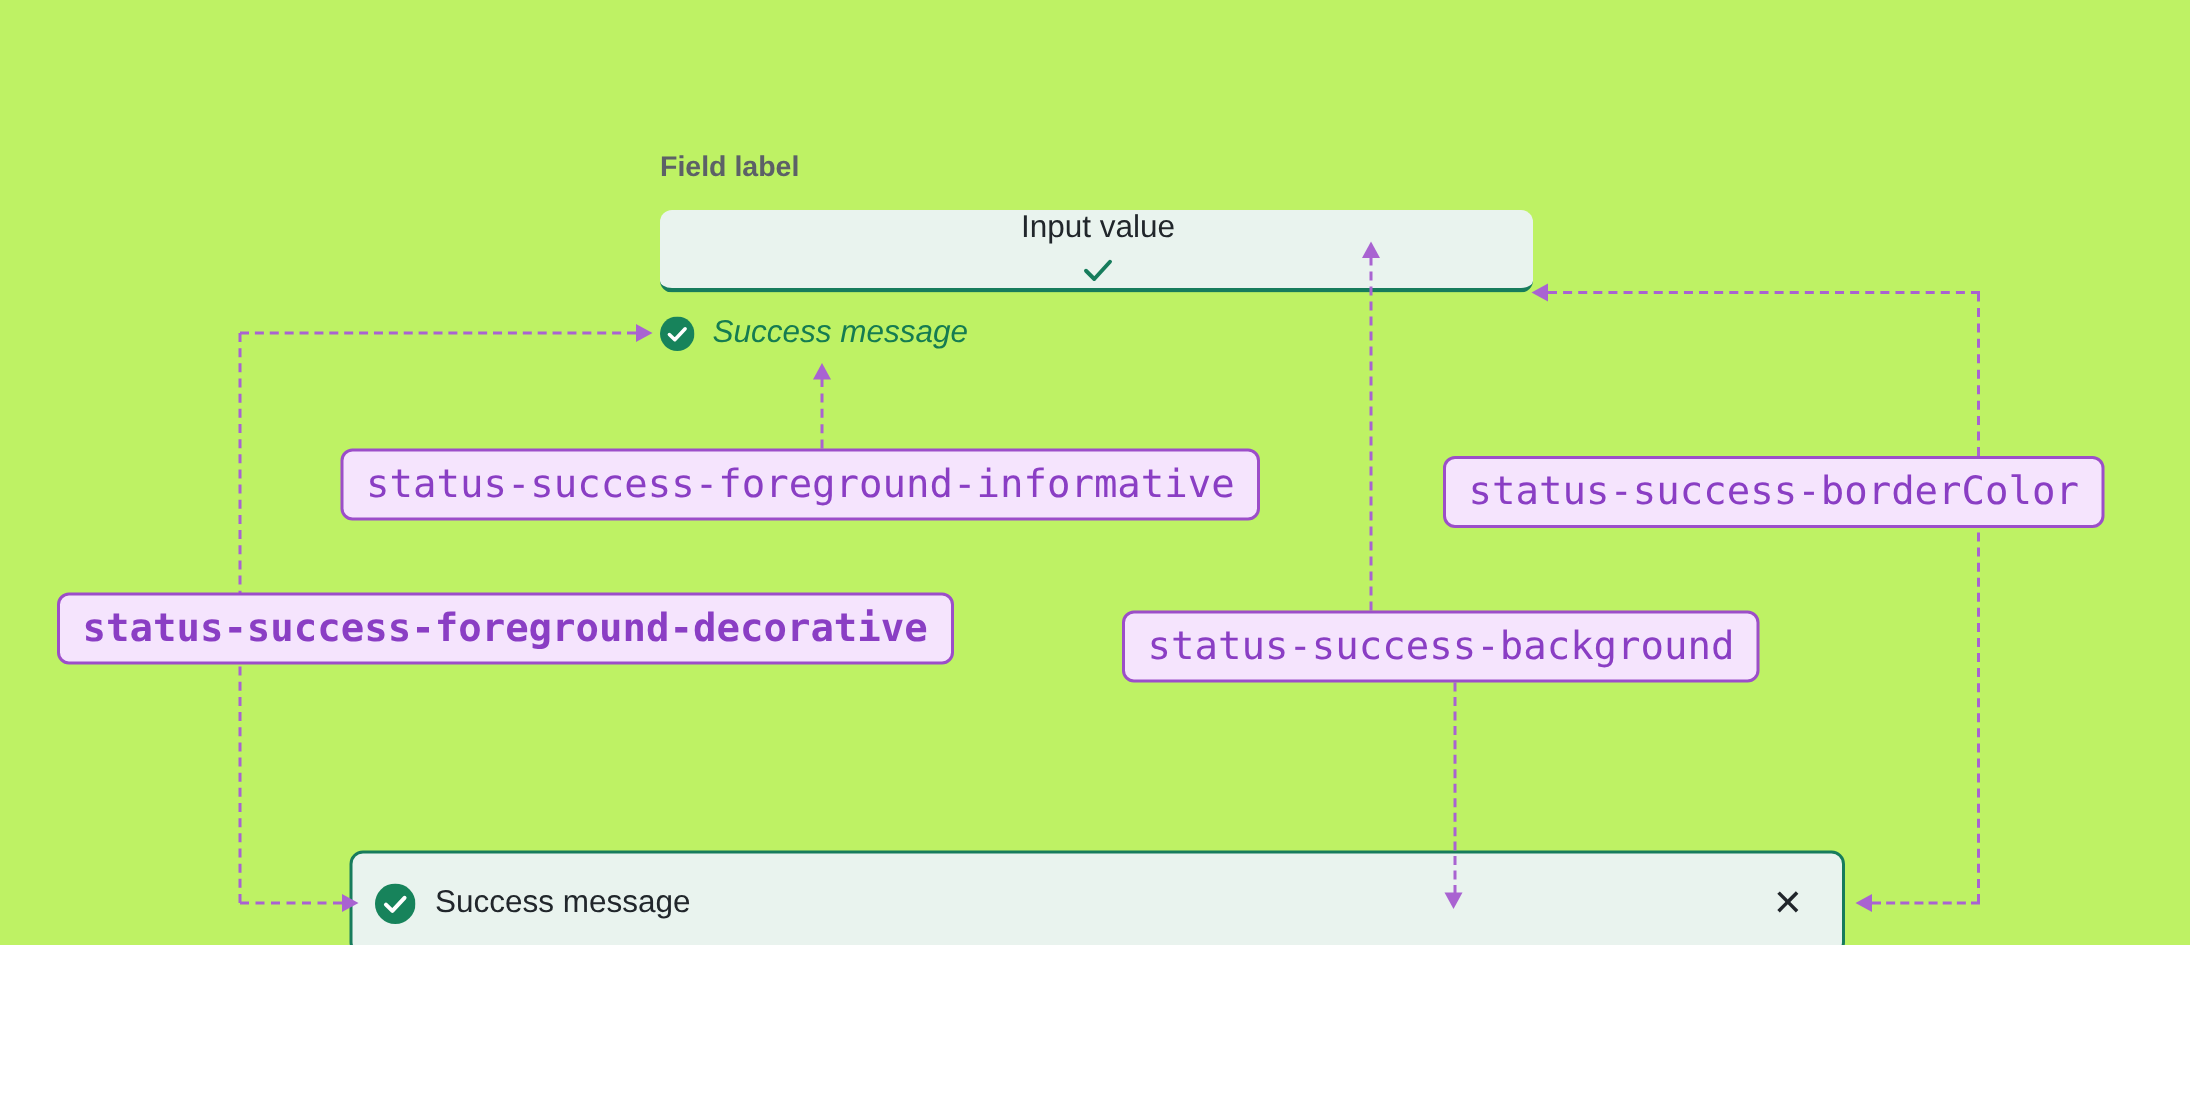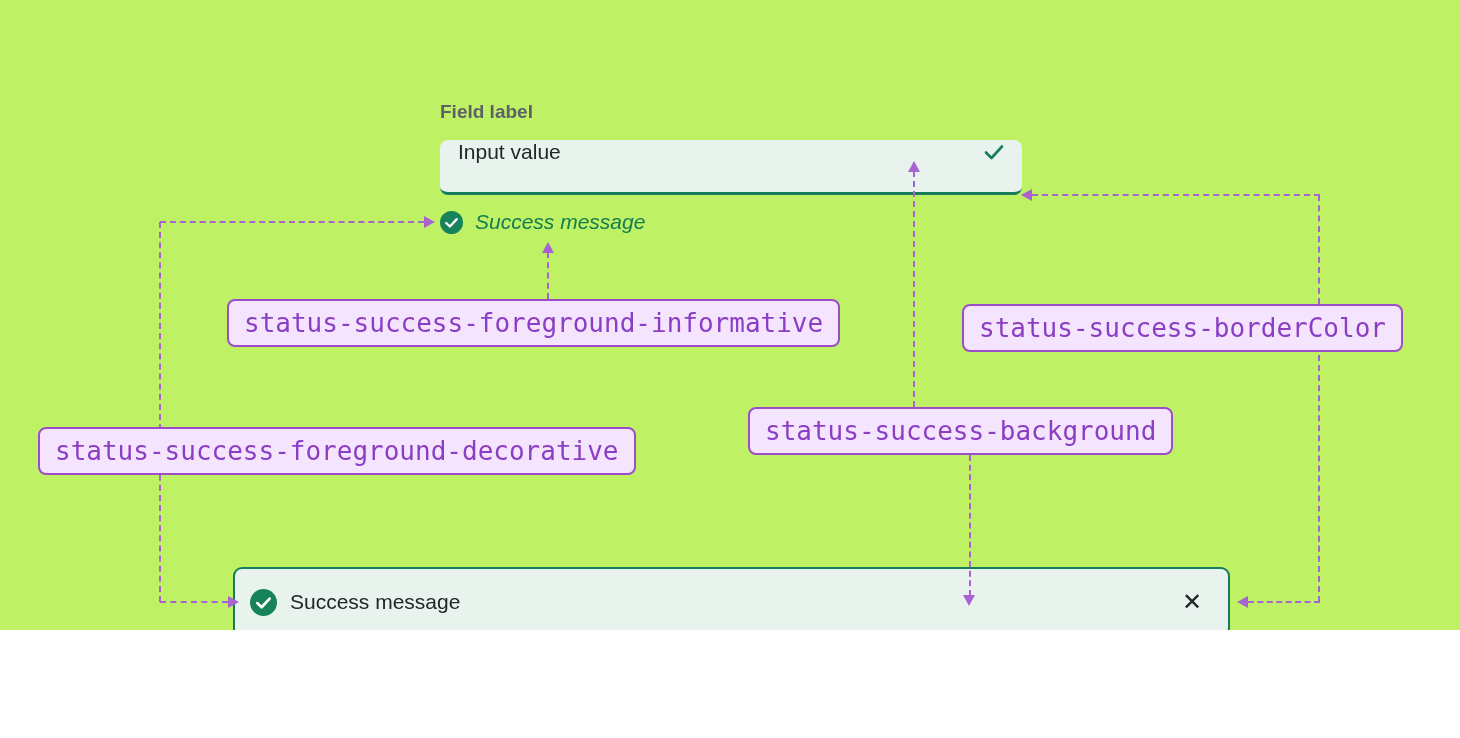--- a/index.html
+++ b/index.html
@@ -26,23 +26,24 @@
   .field-label{
     position:absolute;left:440px;top:101px;
     font-size:19px;font-weight:700;color:var(--label);
   }
   .input{
     position:absolute;left:440px;top:140px;width:582px;height:55px;
     background:var(--mint);
     border-radius:8px;
     border-bottom:3px solid var(--green);
     box-sizing:border-box;
-    display:flex;align-items:flex-start;
+    display:flex;align-items:center;
     padding:0 16px 0 18px;
     z-index:1;
+    flex-direction:column;
   }
   .input .value{font-size:21px;color:var(--ink);flex:1;}
   .helper{
     position:absolute;left:440px;top:210px;
     display:flex;align-items:center;gap:12px;z-index:1;
   }
   .helper .msg{
     font-size:21px;font-style:italic;color:var(--green-text);
   }
   
@@ -54,21 +55,21 @@
     color:var(--purple-text);
     font-family:"DejaVu Sans Mono", monospace;
     font-size:26px;
     padding:7px 15px;
     white-space:nowrap;
     z-index:4;
     box-sizing:border-box;
   }
   .tk-informative{left:227px;top:299px;}
   .tk-bordercolor{left:962px;top:304px;}
-  .tk-decorative{left:38px;top:427px;}
+  .tk-decorative{left:38px;top:395px;font-weight:bold;}
   .tk-background{left:748px;top:407px;}
   
   .toast{
     position:absolute;left:233px;top:567px;width:997px;height:70px;
     background:var(--mint);
     border:2px solid var(--green);
     border-radius:9px;
     box-sizing:border-box;
     display:flex;align-items:center;
     padding:0 22px 0 15px;

